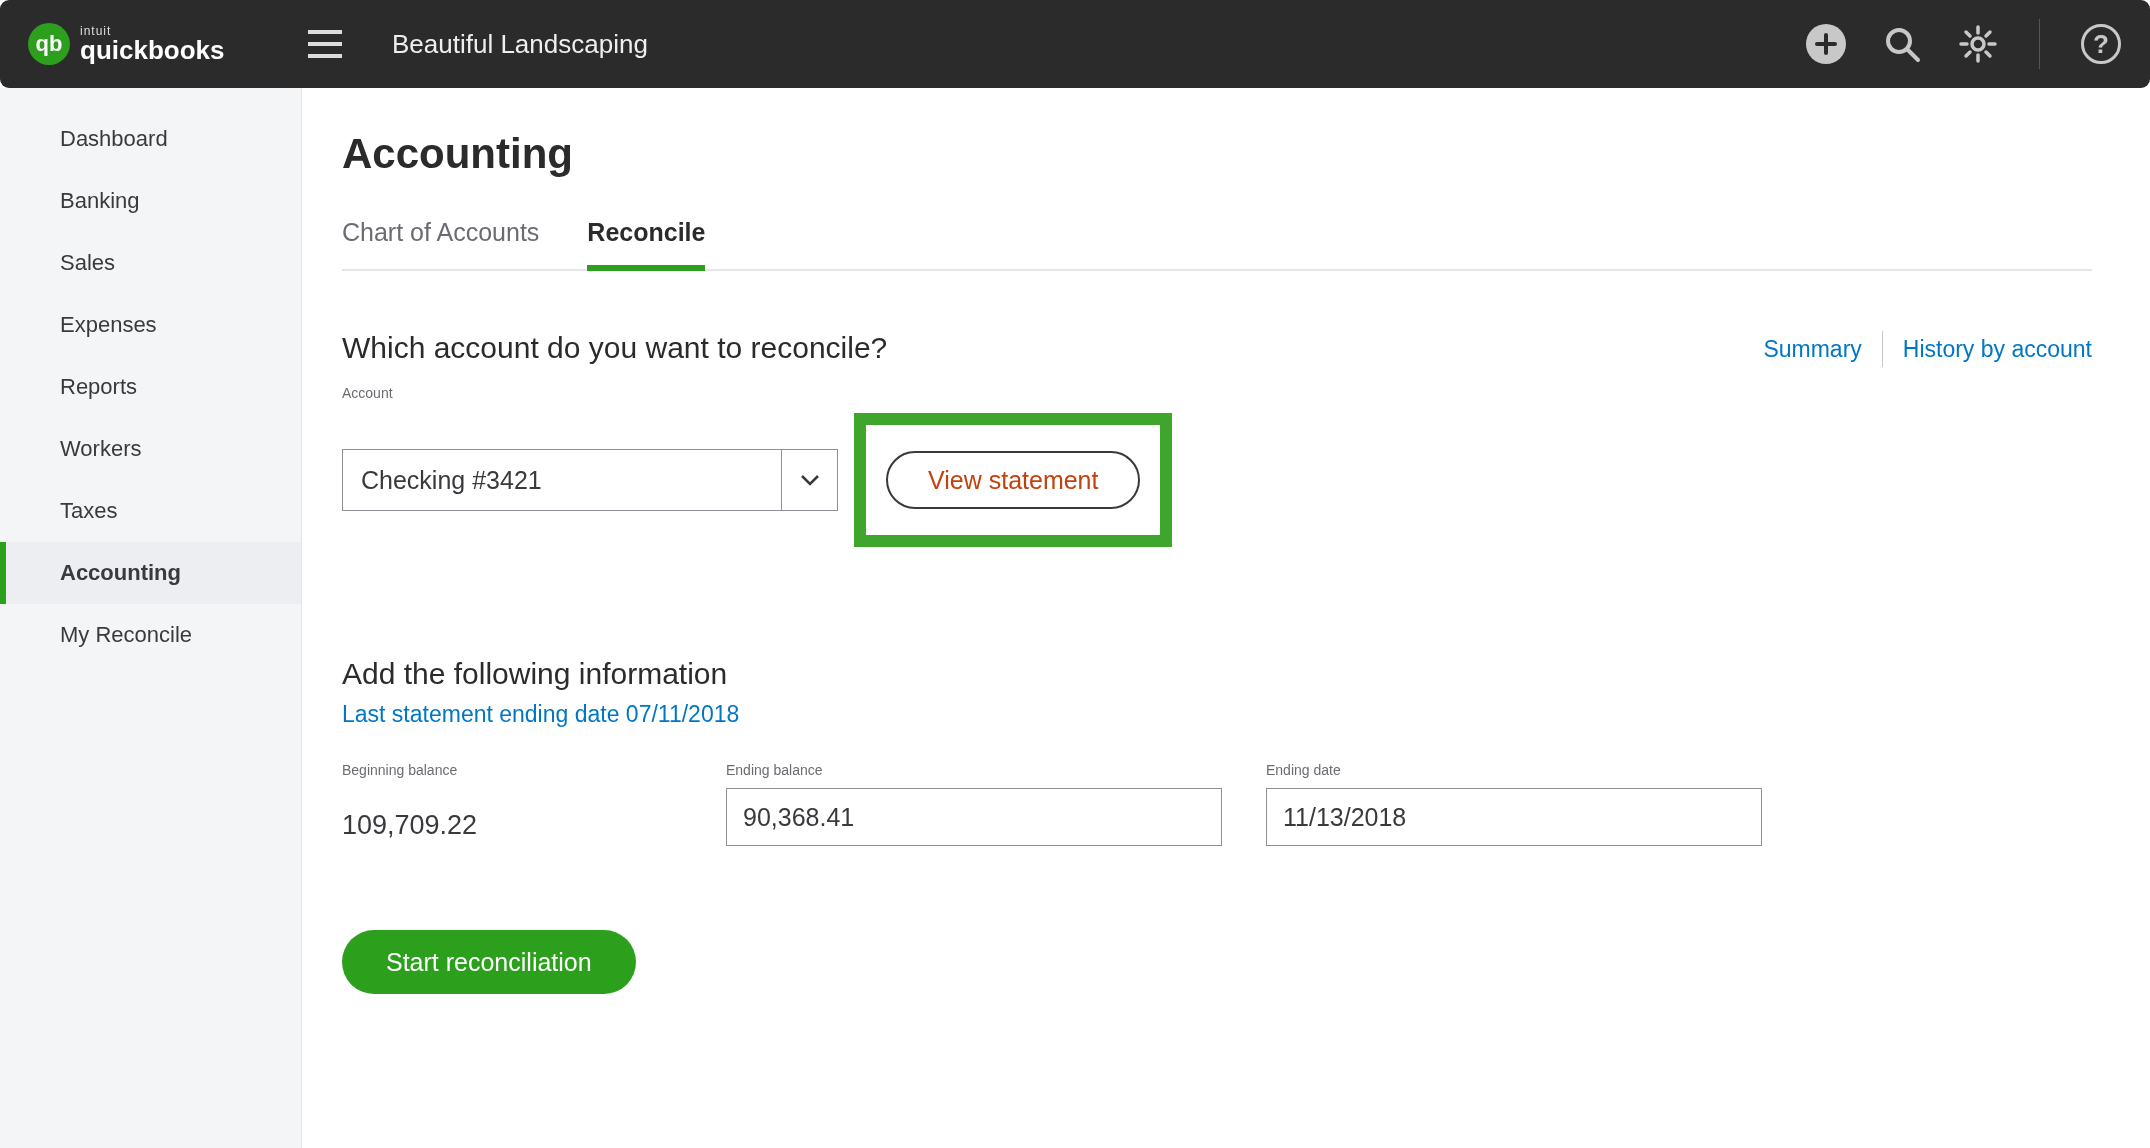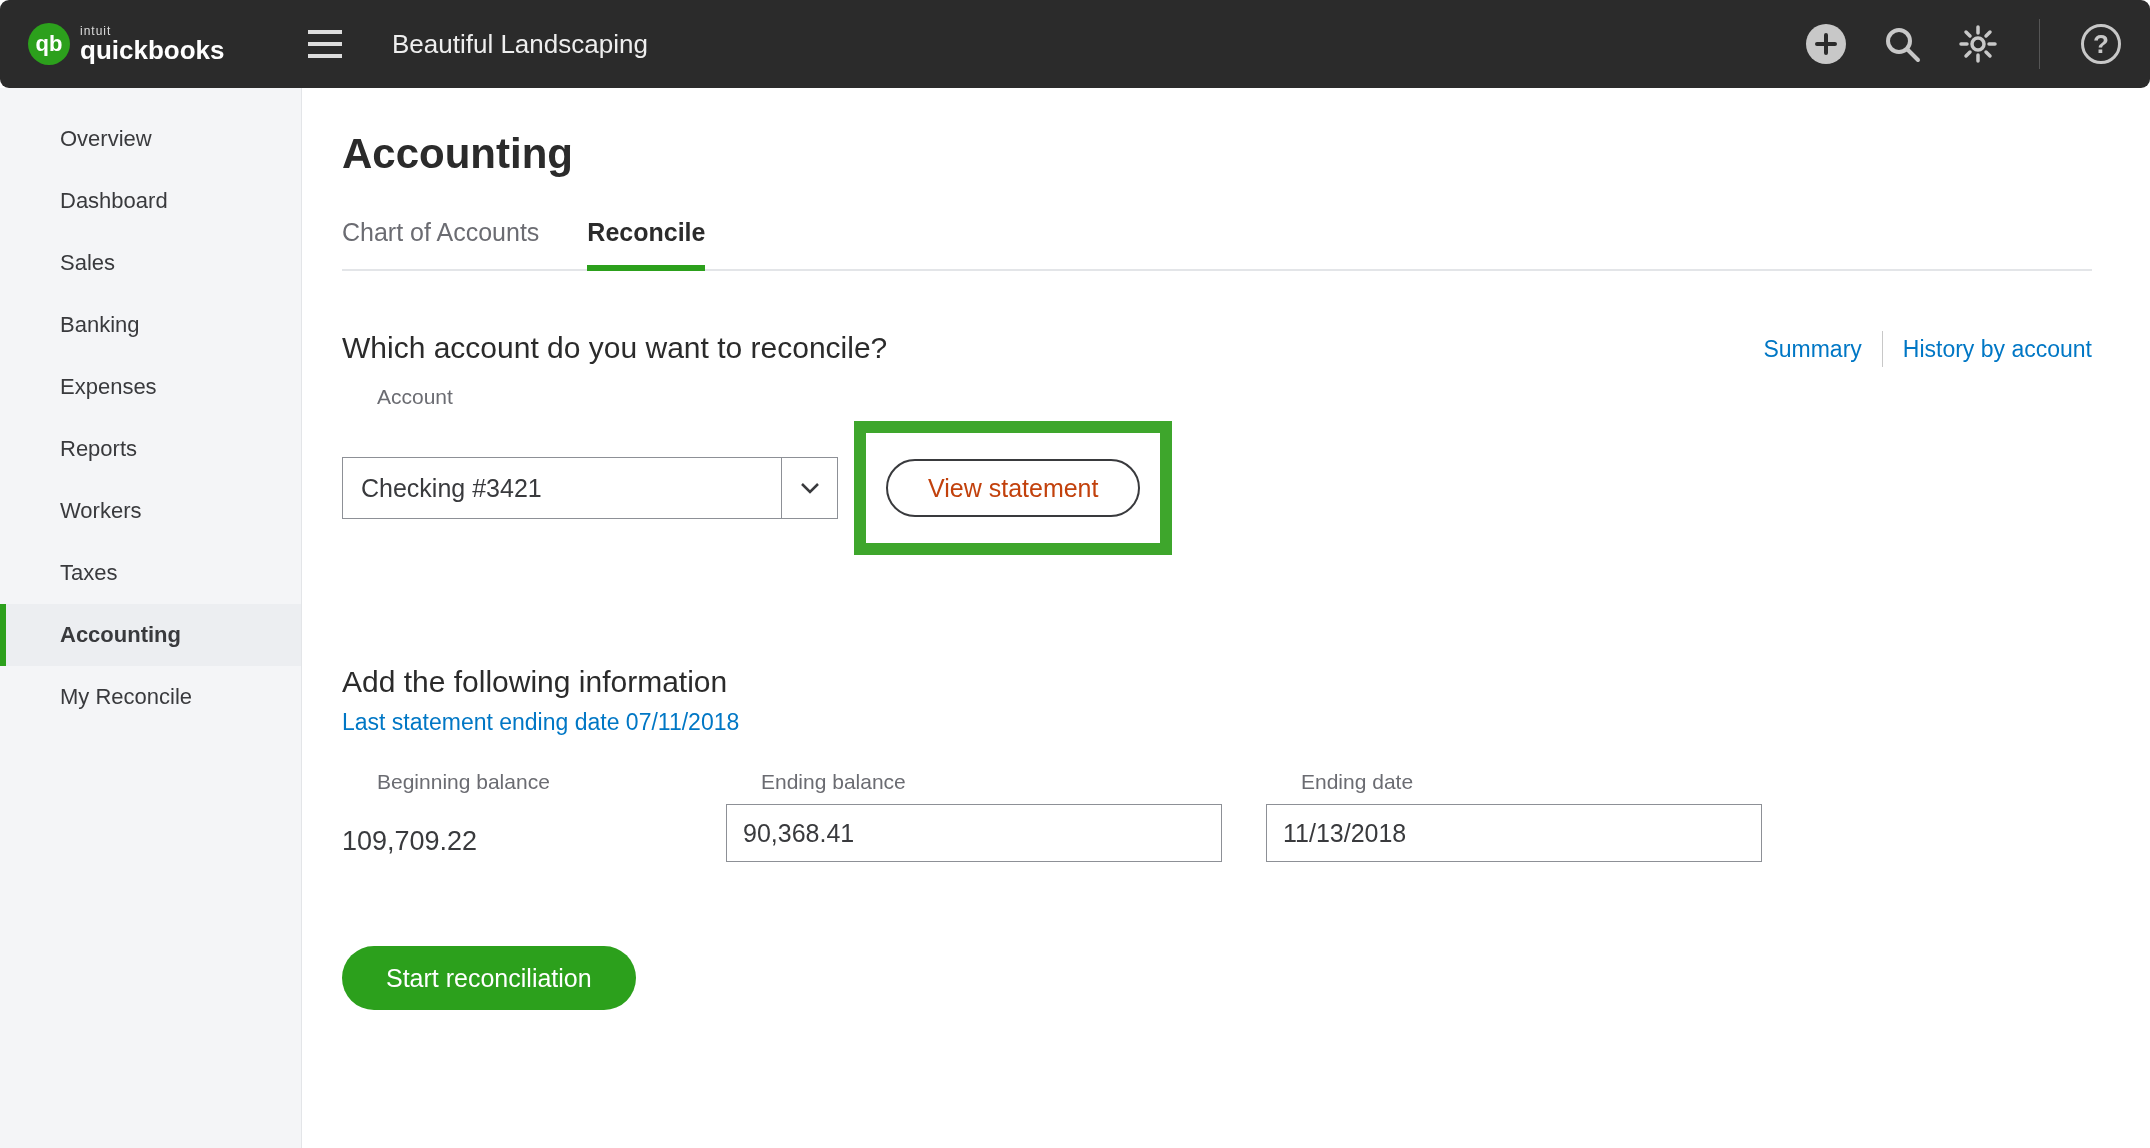--- a/index.html
+++ b/index.html
@@ -157,21 +157,21 @@
     color: #0077c5;
   }
   .right-links a { color: #0077c5; text-decoration: none; cursor: pointer; }
   .right-links .sep {
     width: 1px;
     height: 36px;
     background: #c8c8c8;
     margin: 0 20px;
   }
 
-  .label { font-size: 21px; color: #6b6c72; margin-bottom: 10px; display:block;margin-left:35px; }
+  .label { font-size: 14px; color: #6b6c72; margin-bottom: 10px; display:block; }
 
   .account-row {
     display: flex;
     align-items: center;
     gap: 0;
     margin-top: 12px;
   }
   .select-box {
     width: 496px;
     height: 62px;
@@ -301,24 +301,23 @@
     <div class="divider"></div>
     <div class="icon-btn">
       <div class="help-circle">?</div>
     </div>
   </div>
 </div>
 
 <div class="body-wrap">
 
   <div class="sidebar">
-    <div class="nav-item">Overview</div>
     <div class="nav-item">Dashboard</div>
+    <div class="nav-item">Banking</div>
     <div class="nav-item">Sales</div>
-    <div class="nav-item">Banking</div>
     <div class="nav-item">Expenses</div>
     <div class="nav-item">Reports</div>
     <div class="nav-item">Workers</div>
     <div class="nav-item">Taxes</div>
     <div class="nav-item active">Accounting</div>
     <div class="nav-item">My Reconcile</div>
   </div>
 
   <div class="main">
     <h1 class="page-title">Accounting</h1>

